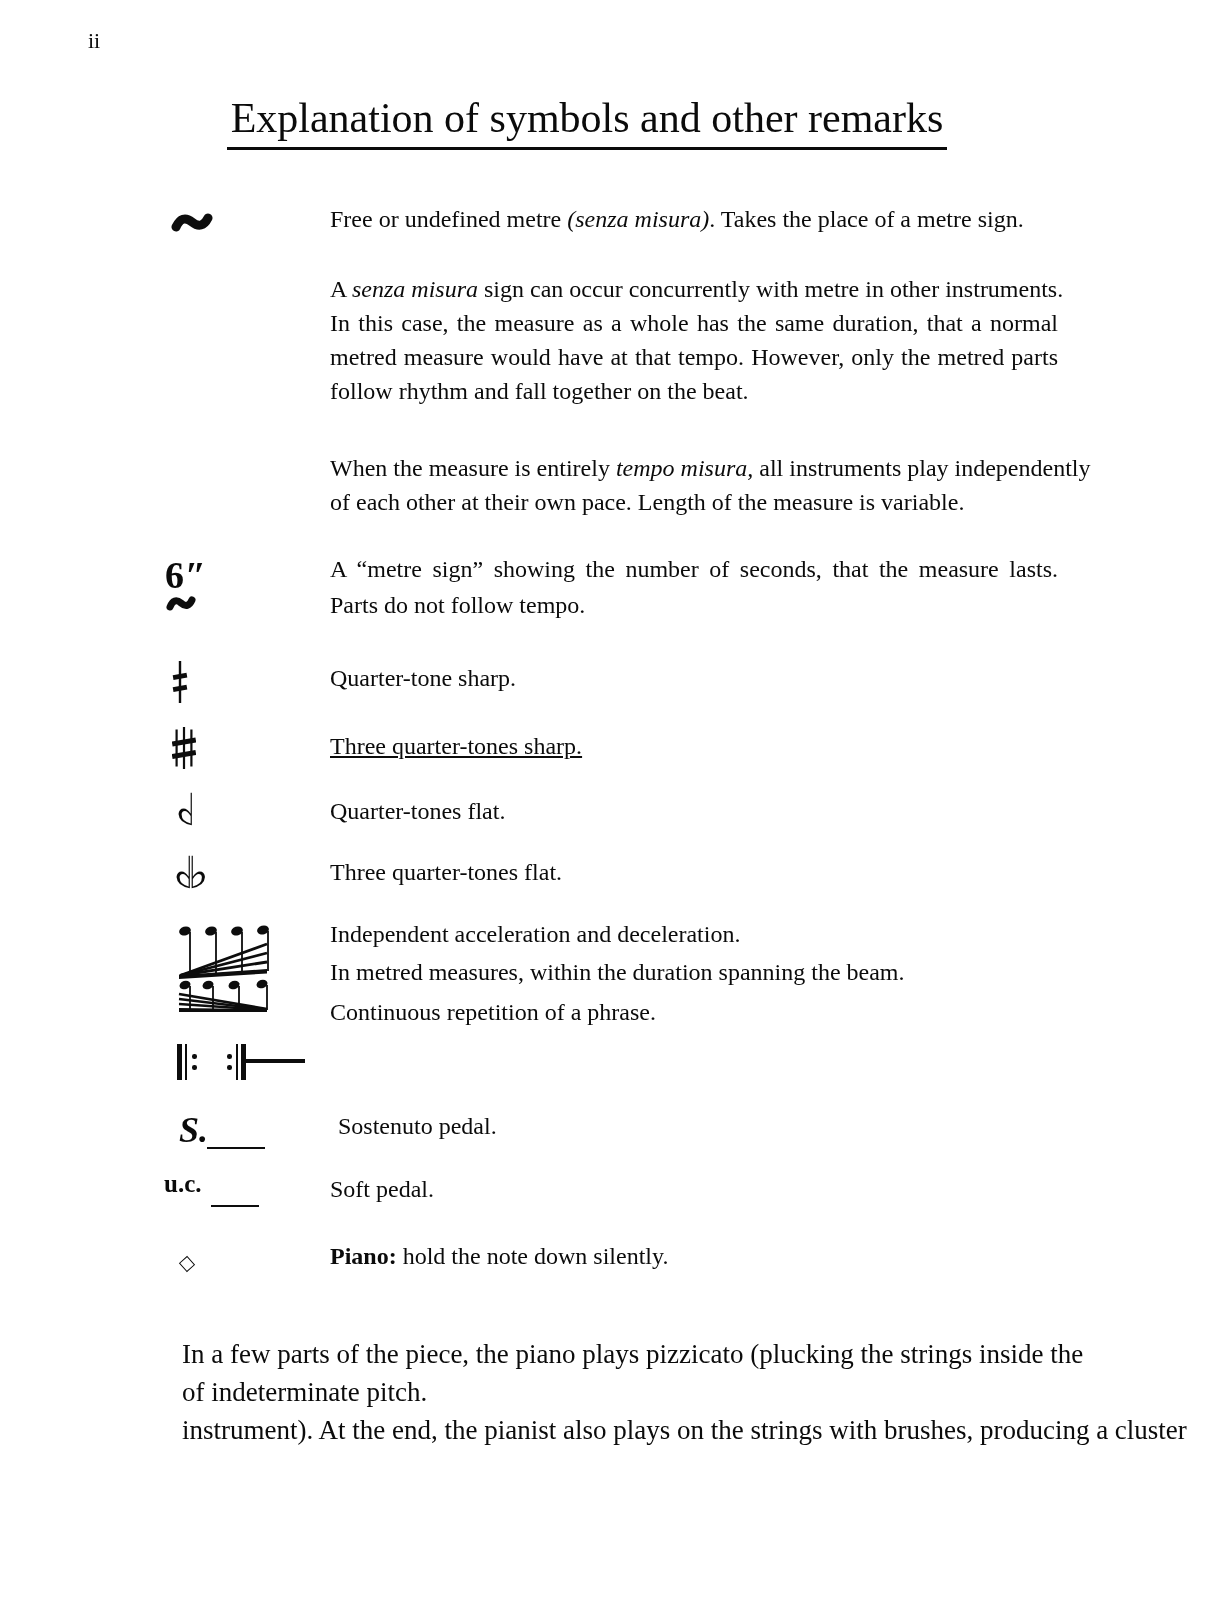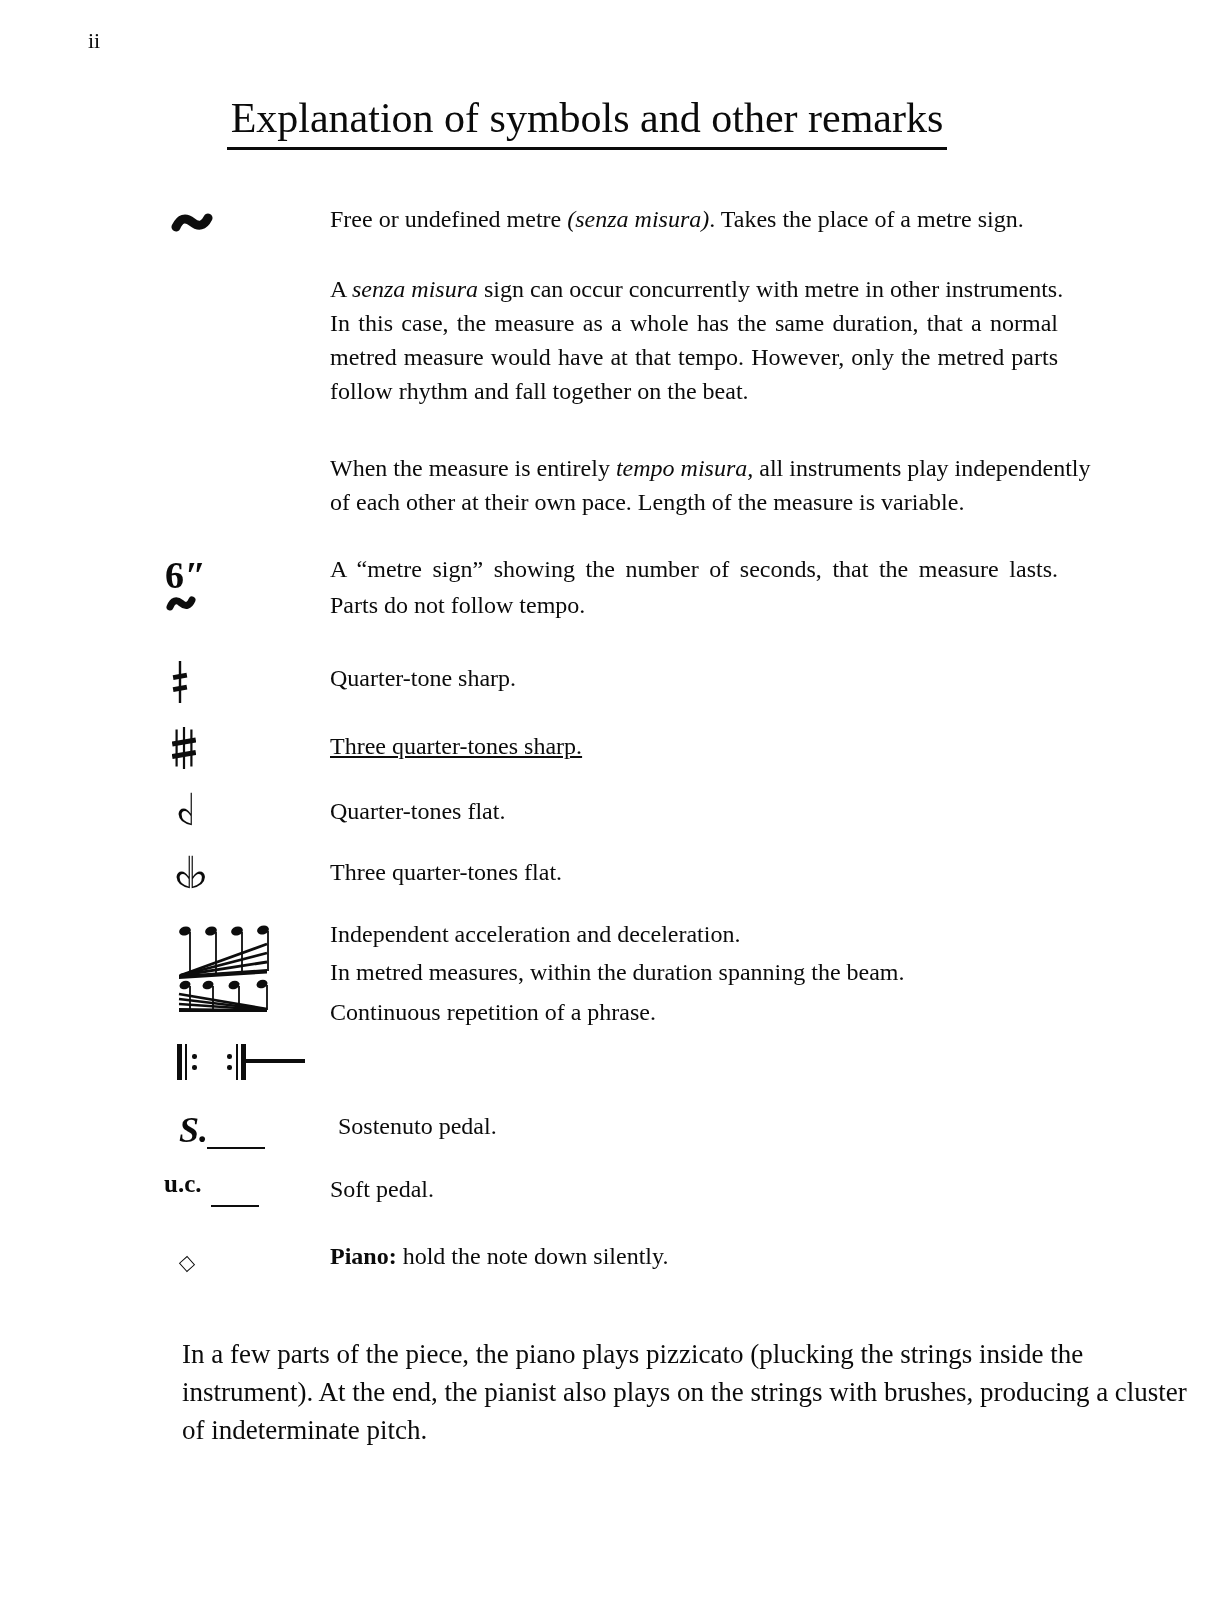--- a/index.html
+++ b/index.html
@@ -161,17 +161,17 @@
 
   <div class="uc">u.c.</div>
   <div class="uline" style="left:211px;top:1205px;width:48px;"></div>
   <div class="txt line" style="top:1172px;">Soft pedal.</div>
 
   <div class="diamond"></div>
   <div class="txt line" style="top:1239px;"><span class="b">Piano:</span><span> hold the note down silently.</span></div>
 
   <div class="footer-block" style="top:1335px;">
     <div class="line stretch">In a few parts of the piece, the piano plays pizzicato (plucking the strings inside the</div>
+    <div class="line">of indeterminate pitch.</div>
     <div class="line stretch">instrument). At the end, the pianist also plays on the strings with brushes, producing a cluster</div>
-    <div class="line">of indeterminate pitch.</div>
   </div>
 
 </div>
 
 </body></html>

